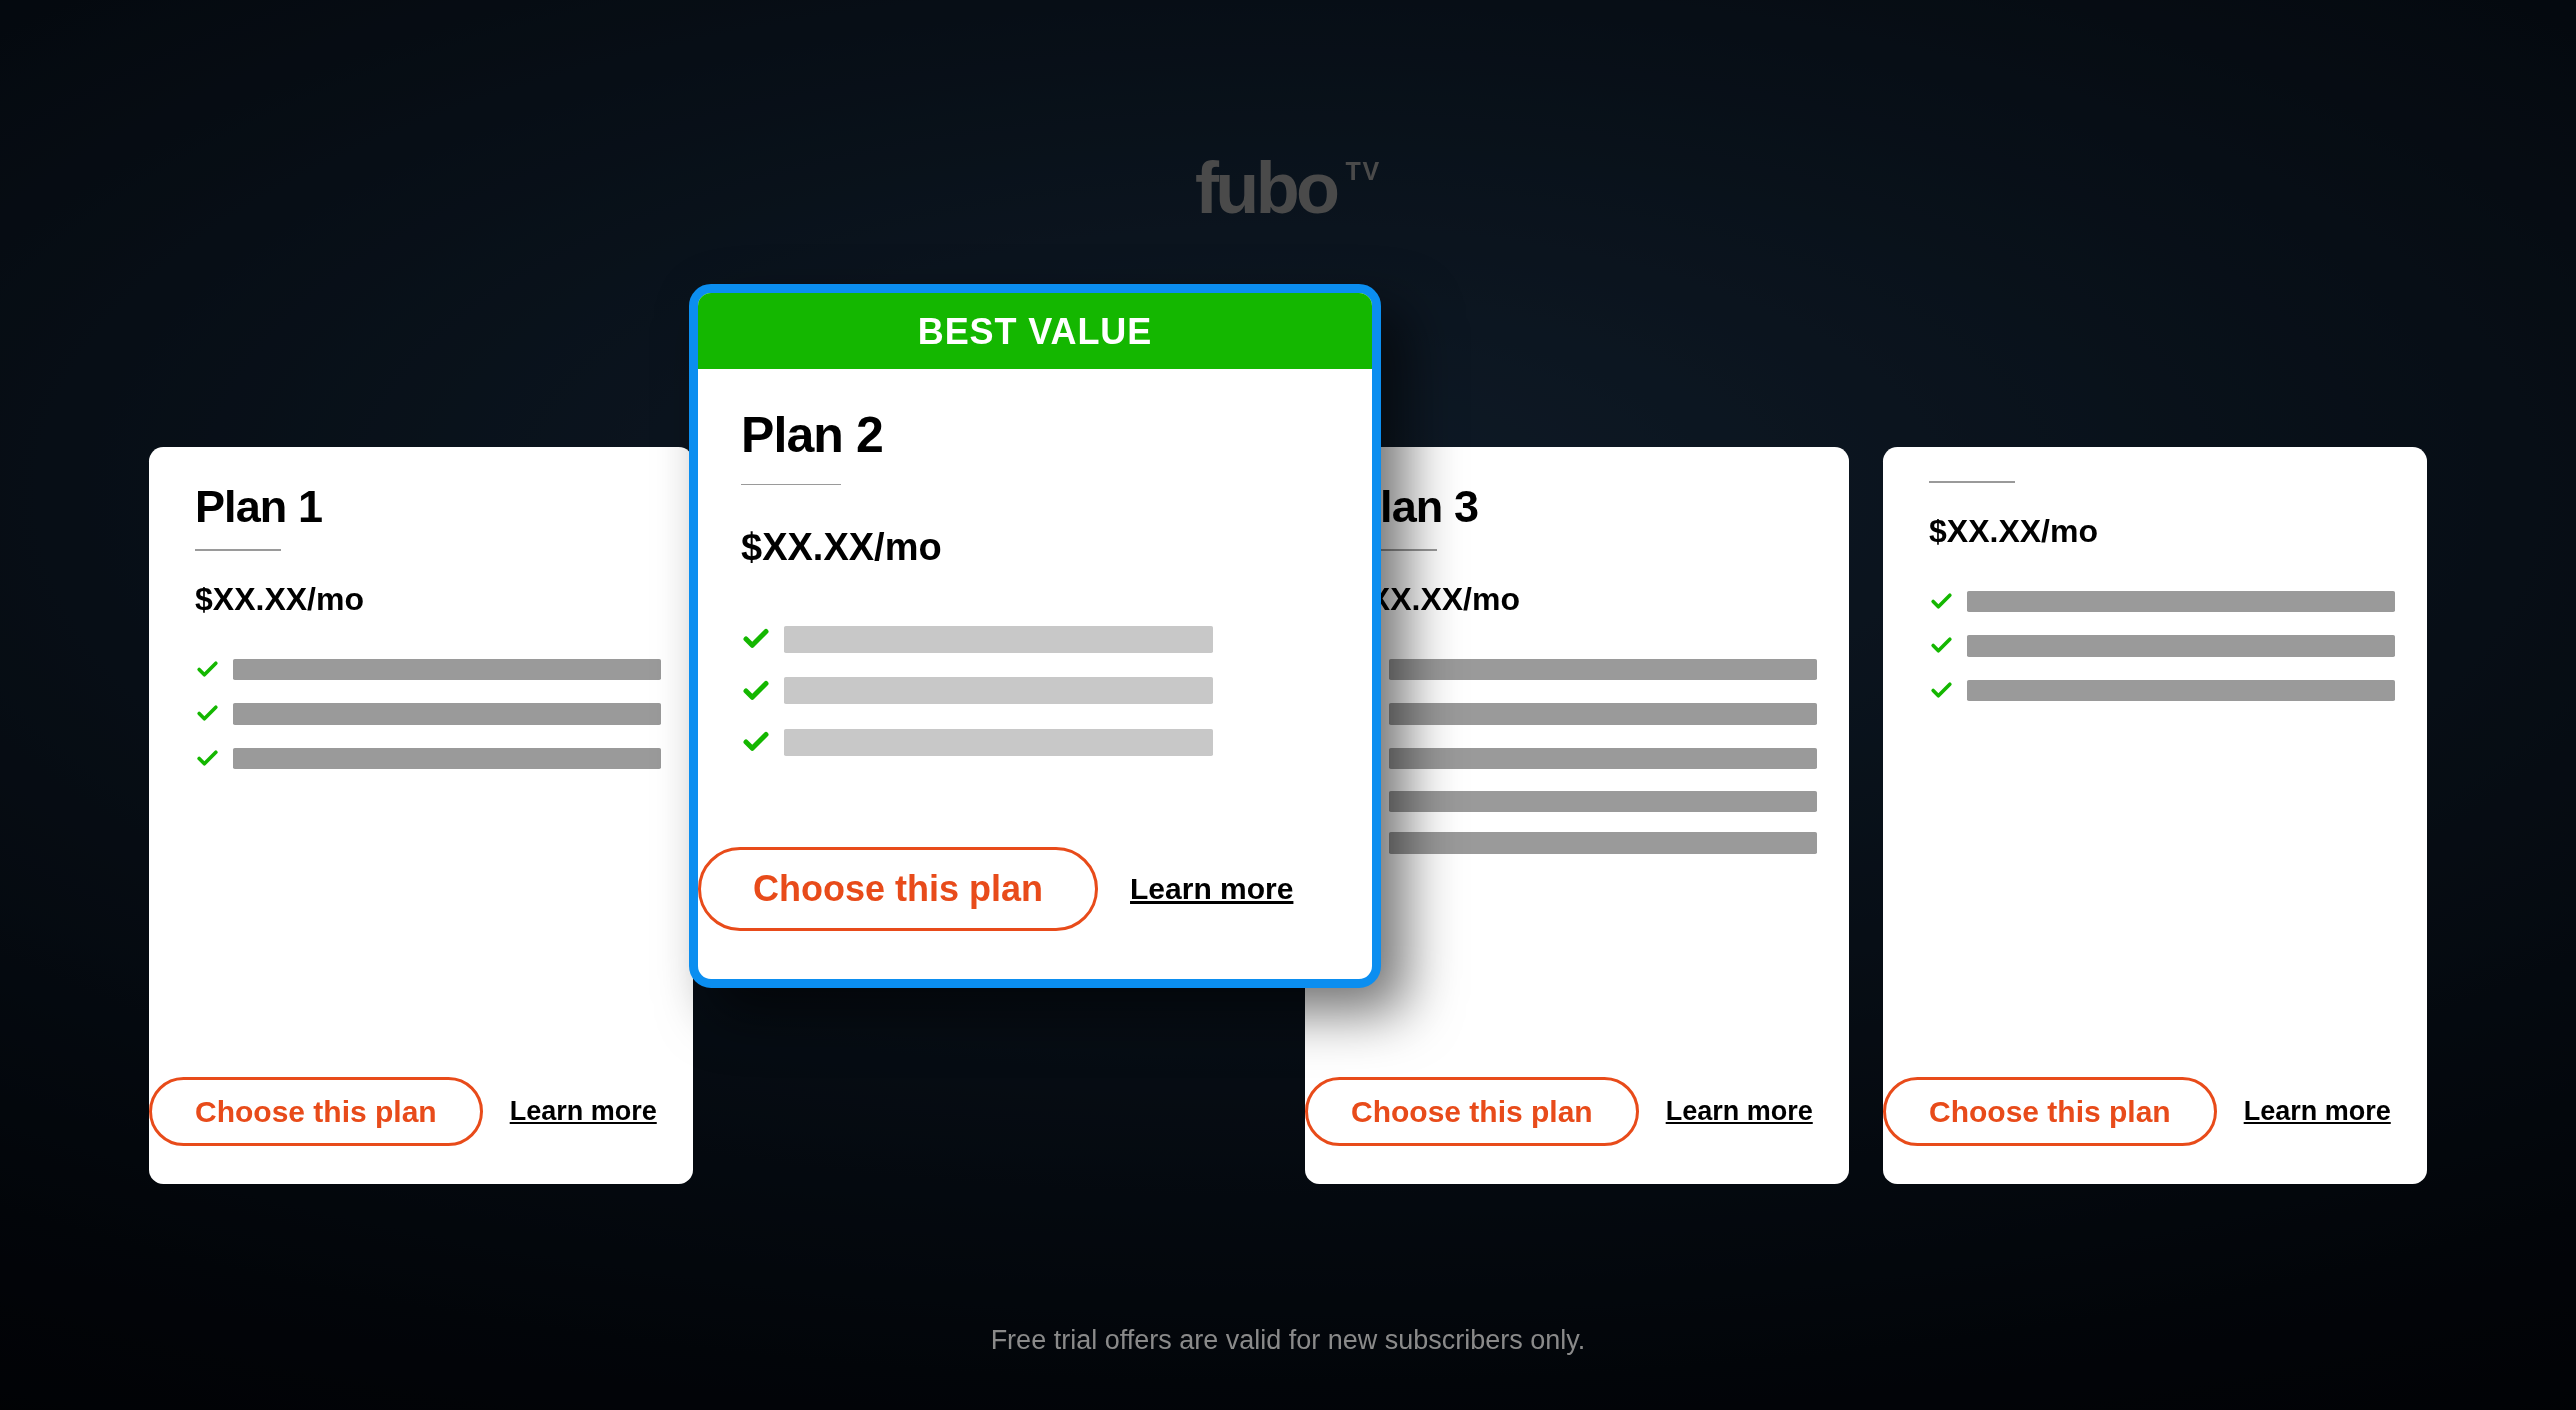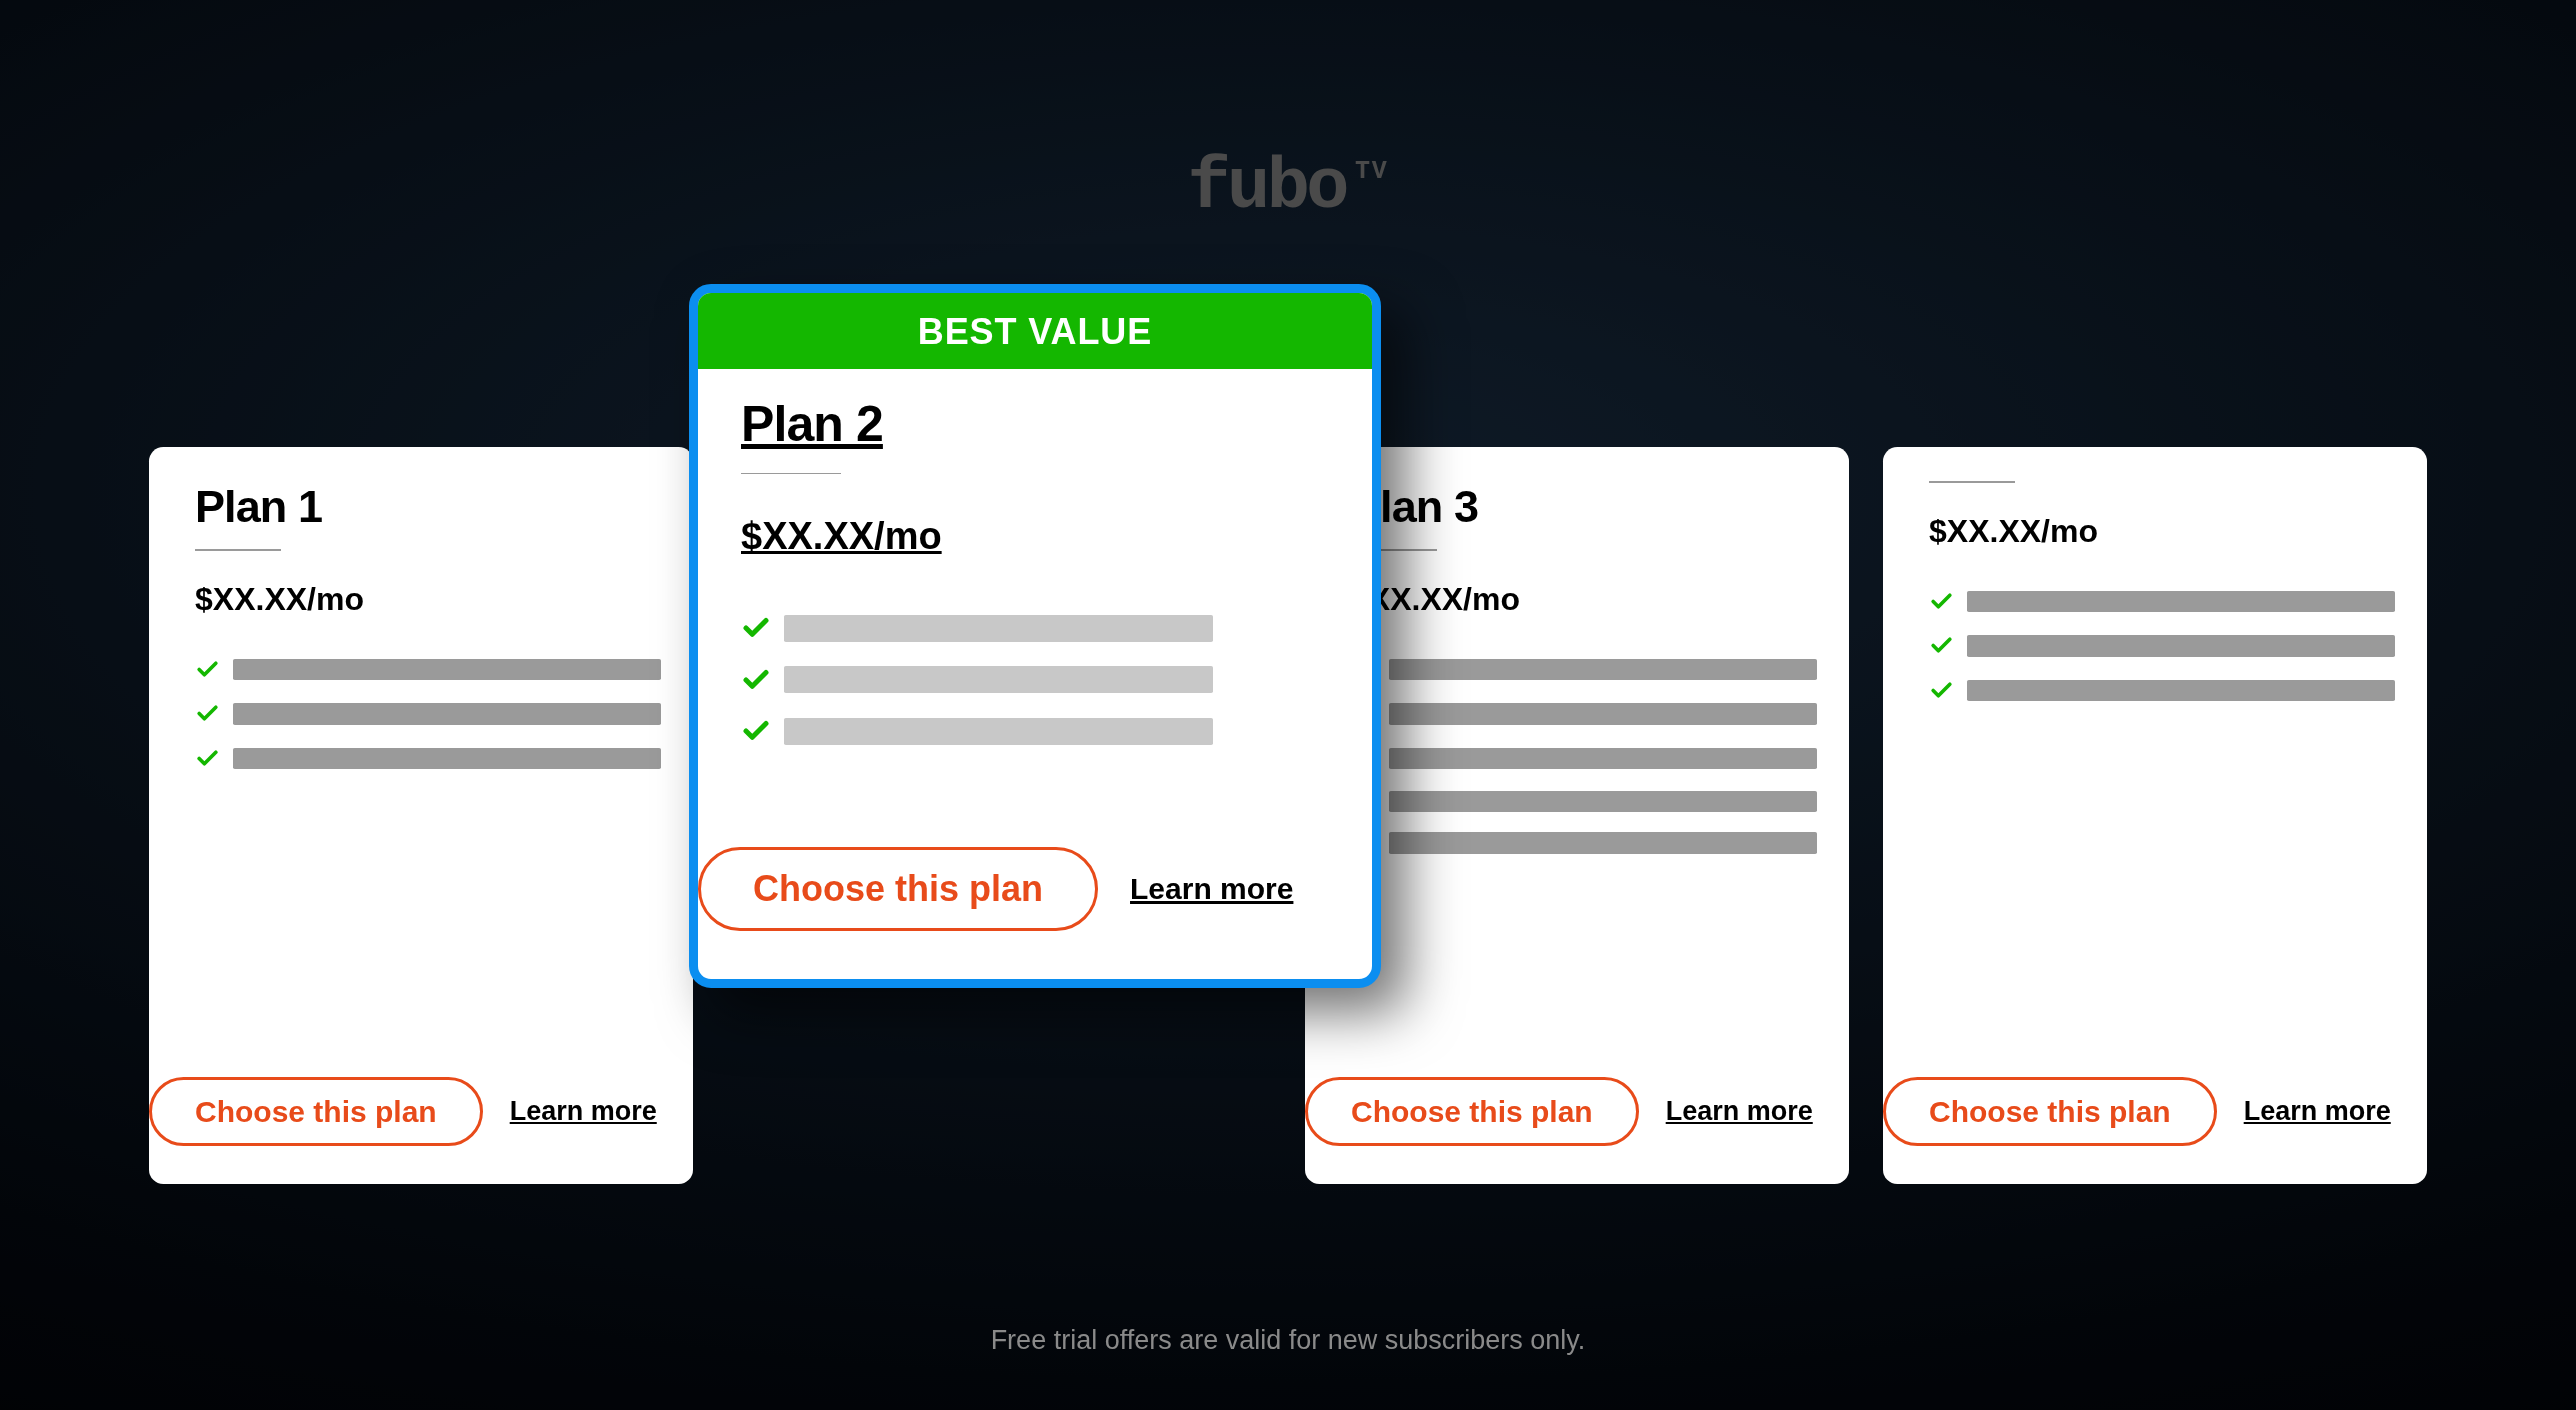--- a/index.html
+++ b/index.html
@@ -21,21 +21,20 @@
     top: 152px;
     left: 50%;
     transform: translateX(-50%);
     color: #888888;
     font-size: 72px;
     line-height: 1;
     letter-spacing: -3.6px;
     font-weight: 700;
     display: flex;
     align-items: flex-start;
-    font-family: Liberation Mono, monospace;
   }
   .logo .tv {
     font-size: 25px;
     letter-spacing: 1.8px;
     margin-top: 7.2px;
     margin-left: 9px;
     font-weight: 700;
   }
 
   
@@ -163,25 +162,24 @@
   .best-banner {
     background: #14b700;
     color: #ffffff;
     font-size: 36px;
     font-weight: 800;
     letter-spacing: 0.9px;
     text-align: center;
     padding: 18px 0 16px 0;
   }
   .hcard-body {
-    padding: 26px 43px 39px 43px;
+    padding: 37px 43px 39px 43px;
     position: relative;
     height: calc(100% - 70px);
     box-sizing: border-box;
-    text-decoration: underline;
   }
   .hcard-body .plan-title {
     font-size: 50px;
     margin-bottom: 19.7px;
   }
   .hcard-body .title-rule {
     width: 100px;
     margin-bottom: 41px;
   }
   .hcard-body .price {

